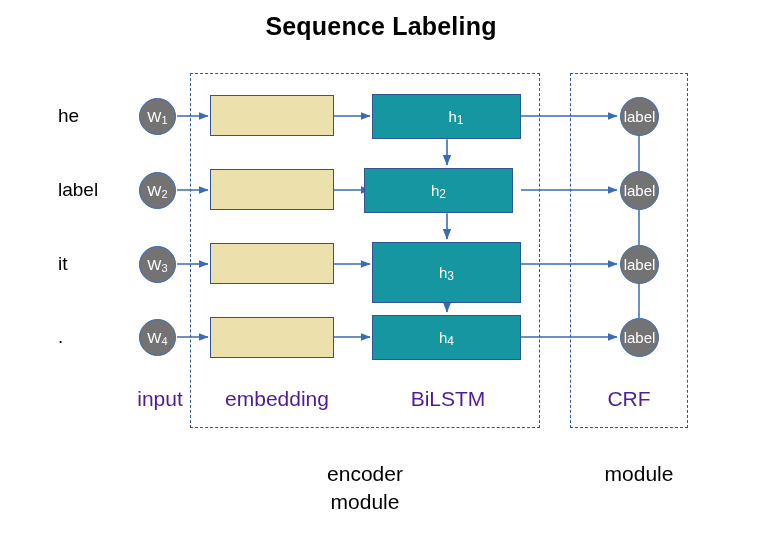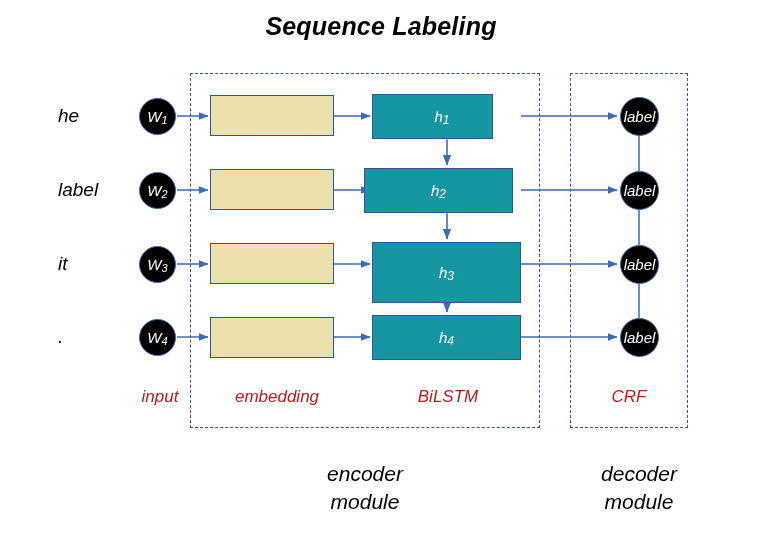--- a/index.html
+++ b/index.html
@@ -13,21 +13,21 @@
     position: relative;
     font-family: "Liberation Sans", sans-serif;
     overflow: hidden;
   }
   #canvas {
     position: absolute;
     left: 0; top: 0;
     width: 762px;
     height: 541px;
   }
-  .abs { position: absolute; font-style: italic; }
+  .abs { position: absolute; }
 
   
   #title {
     left: 0; top: 12px;
     width: 762px;
     text-align: center;
     font-size: 25px;
     font-weight: bold;
     color: #000000;
     letter-spacing: .2px;
@@ -46,21 +46,21 @@
   .word-label {
     font-size: 19px;
     color: #000000;
     line-height: 1;
     white-space: nowrap;
   }
 
   
   .node-circle {
     border-radius: 50%;
-    background: #000000;
+    background: #737373;
     border: 1.4px solid #3a6bb5;
     box-sizing: border-box;
     display: flex;
     align-items: center;
     justify-content: center;
     color: #ffffff;
     line-height: 1;
   }
   .word-circle {
     width: 37px; height: 37px;
@@ -81,22 +81,22 @@
     justify-content: center;
     color: #ffffff;
     font-size: 15px;
   }
   .emb-block { background: #ece0ac; }
   .lstm-block { background: #1596a0; }
   .lstm-block .sub { font-size: 12px; position: relative; top: 2px; }
 
   
   .caption {
-    font-size: 17px;
-    color: #b91c1c;
+    font-size: 21px;
+    color: #4c1d95;
     text-align: center;
     white-space: nowrap;
   }
   .module-caption {
     font-size: 21px;
     color: #000000;
     text-align: center;
     line-height: 1.35;
     white-space: nowrap;
   }
@@ -151,21 +151,21 @@
 <div class="abs" id="title">Sequence Labeling</div>
 
 <div class="abs module-box" id="encoder-box"></div>
 <div class="abs module-box" id="decoder-box"></div>
 
 <div class="abs word-label" style="left:58px; top:106px;">he</div>
 <div class="abs node-circle word-circle" style="left:139px; top:98px;">
     <span><span>W</span><span class="sub">1</span></span>
   </div>
 <div class="abs block emb-block" style="left:210px; top:95px; width:124px; height:41px;"></div>
-<div class="abs block lstm-block" style="left:372px; top:94px; width:121px; height:45px;padding-left:19px;">
+<div class="abs block lstm-block" style="left:372px; top:94px; width:149px; height:45px;padding-left:19px;">
     <span><span>h</span><span class="sub">1</span></span>
   </div>
 <div class="abs node-circle label-circle" style="left:620px; top:97px;">label</div>
 
 <div class="abs word-label" style="left:58px; top:180px;">label</div>
 <div class="abs node-circle word-circle" style="left:139px; top:172px;">
     <span><span>W</span><span class="sub">2</span></span>
   </div>
 <div class="abs block emb-block" style="left:210px; top:169px; width:124px; height:41px;"></div>
 <div class="abs block lstm-block" style="left:364px; top:168px; width:149px; height:45px;">
@@ -196,15 +196,14 @@
 <div class="abs caption" style="left:110px; top:387px; width:100px;">input</div>
 <div class="abs caption" style="left:207px; top:387px; width:140px;">embedding</div>
 <div class="abs caption" style="left:388px; top:387px; width:120px;">BiLSTM</div>
 <div class="abs caption" style="left:579px; top:387px; width:100px;">CRF</div>
 
 <div class="abs module-caption" style="left:265px; top:460px; width:200px;">
   <div>encoder</div>
   <div>module</div>
 </div>
 <div class="abs module-caption" style="left:539px; top:460px; width:200px;">
-  <div>decoder</div>
   <div>module</div>
 </div>
 
 </body></html>

